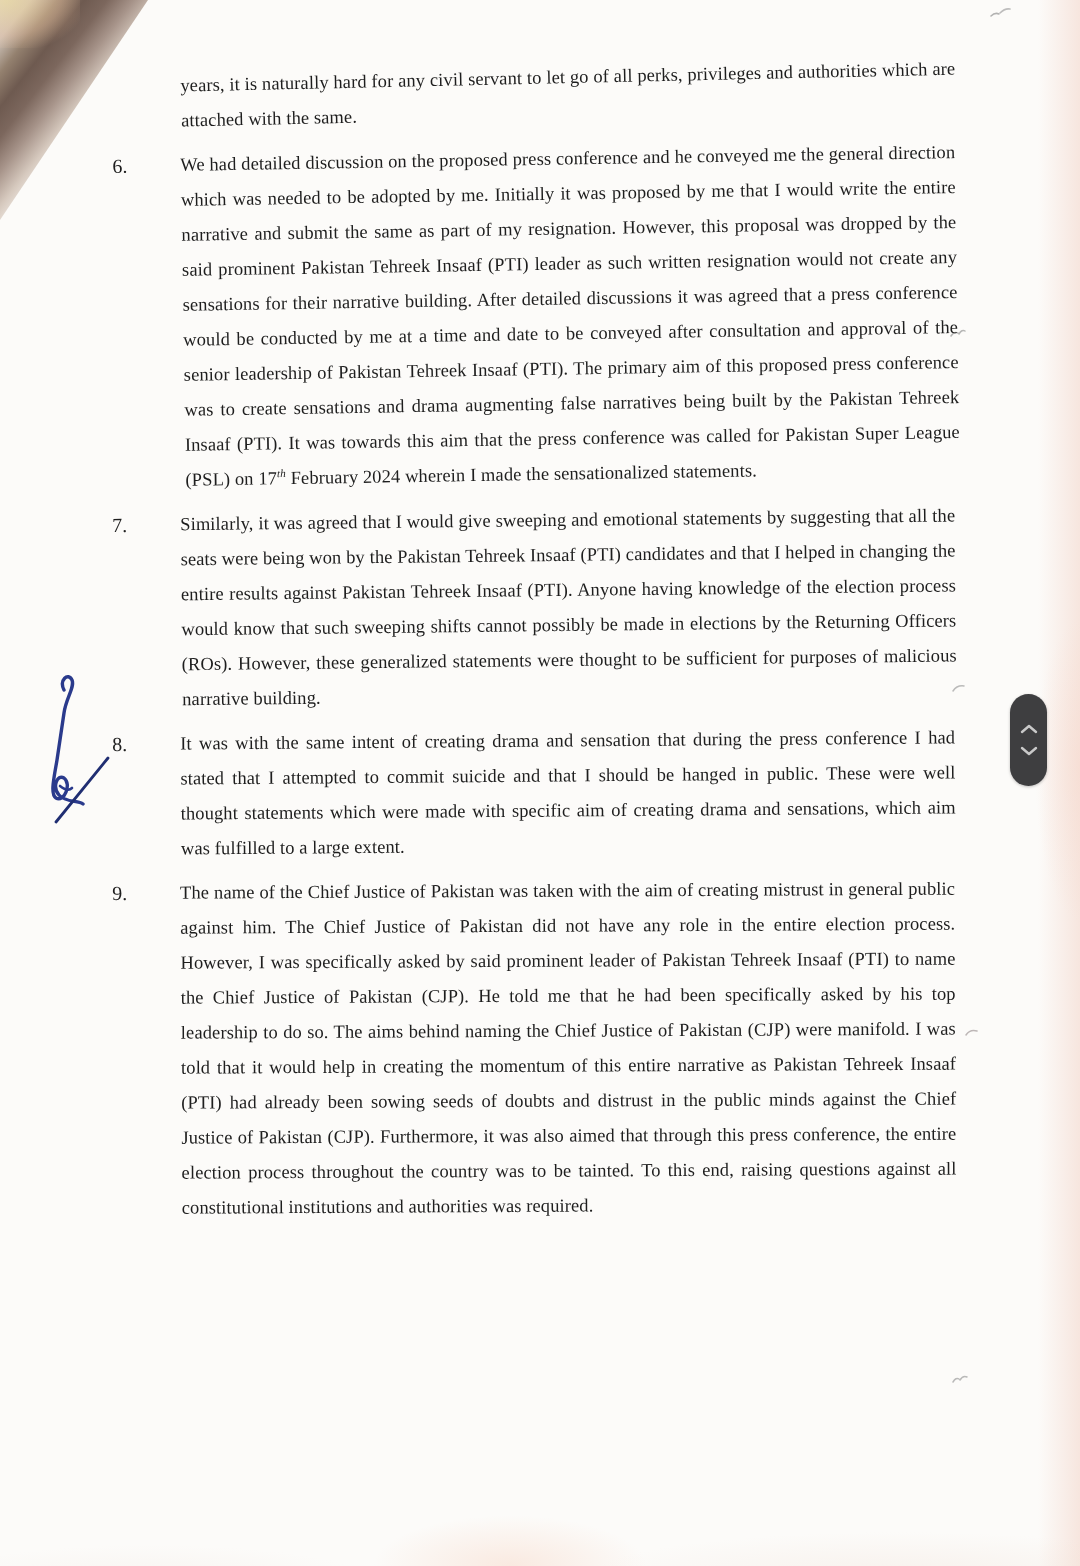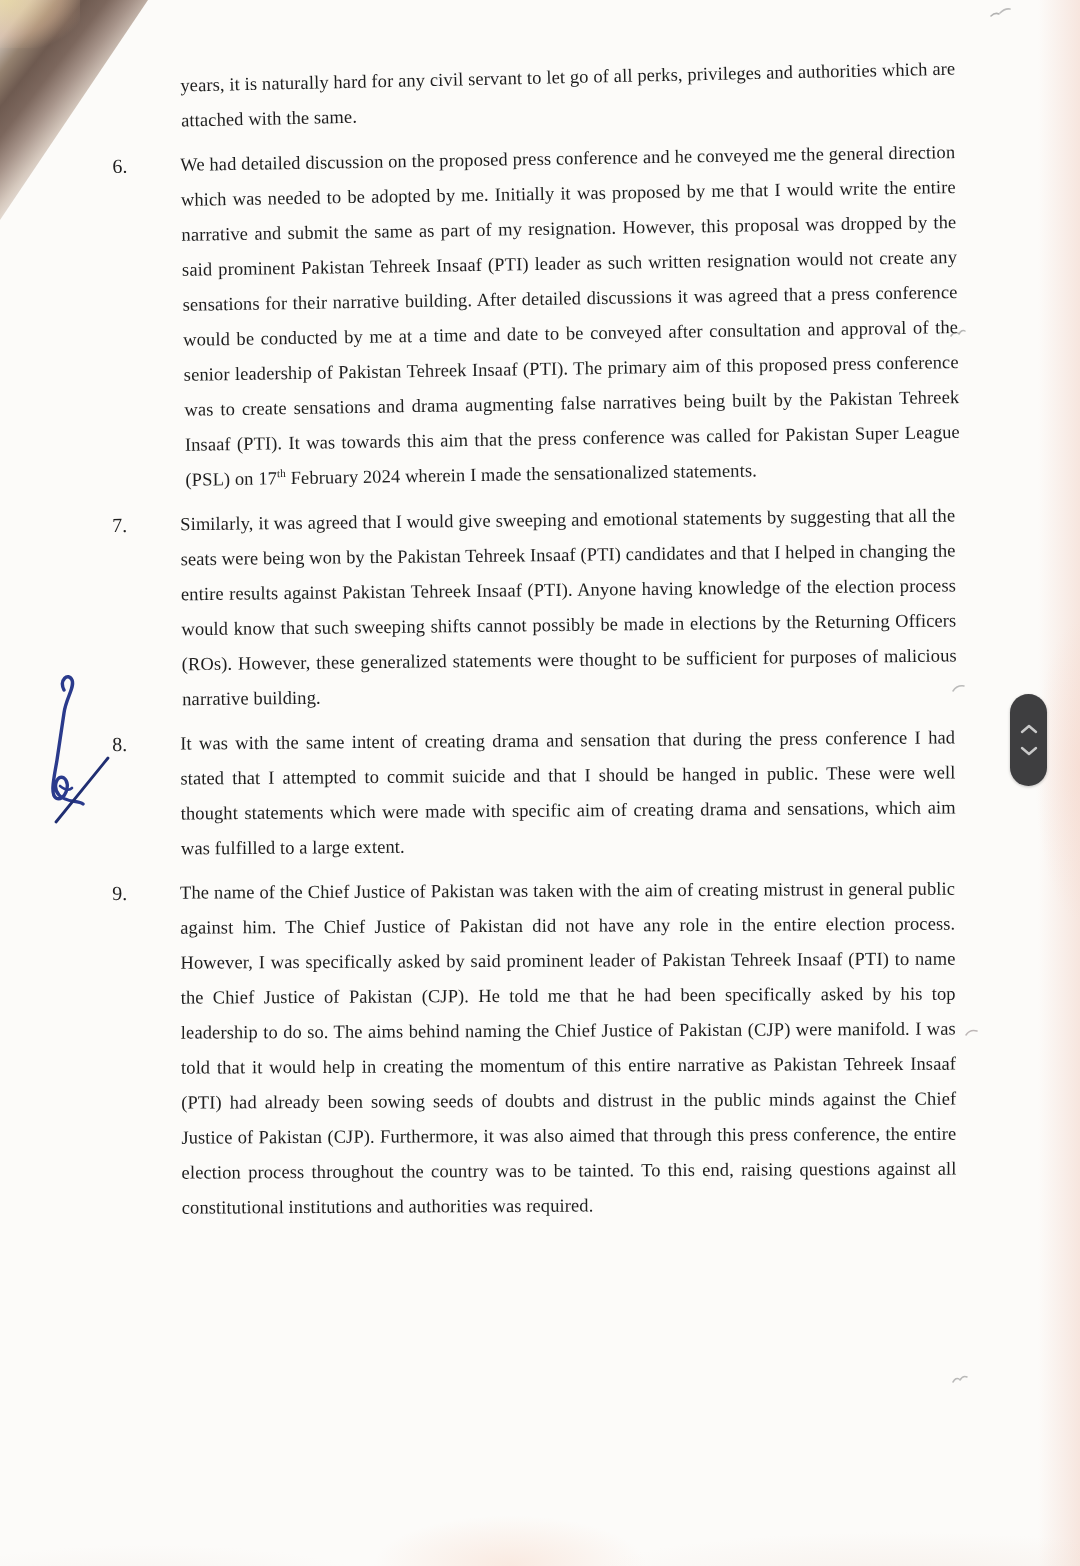--- a/index.html
+++ b/index.html
@@ -56,21 +56,21 @@
   }
   .para .num{
     font-size:20px;line-height:35px;
   }
   .para .body{
     text-align:justify;
     font-size:18.5px;
     line-height:35px;
     letter-spacing:0.1px;
   }
-  .para sup{font-size:0.6em;line-height:0;}
+  .para sup{font-size:0.6em;line-height:0;font-style:italic;}
   .rot-a{transform:rotate(-1.25deg);}
   .rot-b{transform:rotate(-0.95deg);}
   .rot-c{transform:rotate(-0.65deg);}
   .rot-d{transform:rotate(-0.45deg);}
   .rot-e{transform:rotate(-0.3deg);}
   
   .signature{position:absolute;left:26px;top:658px;pointer-events:none;}
   
   .scroll-pill{
     position:absolute;left:1010px;top:694px;width:37px;height:92px;

